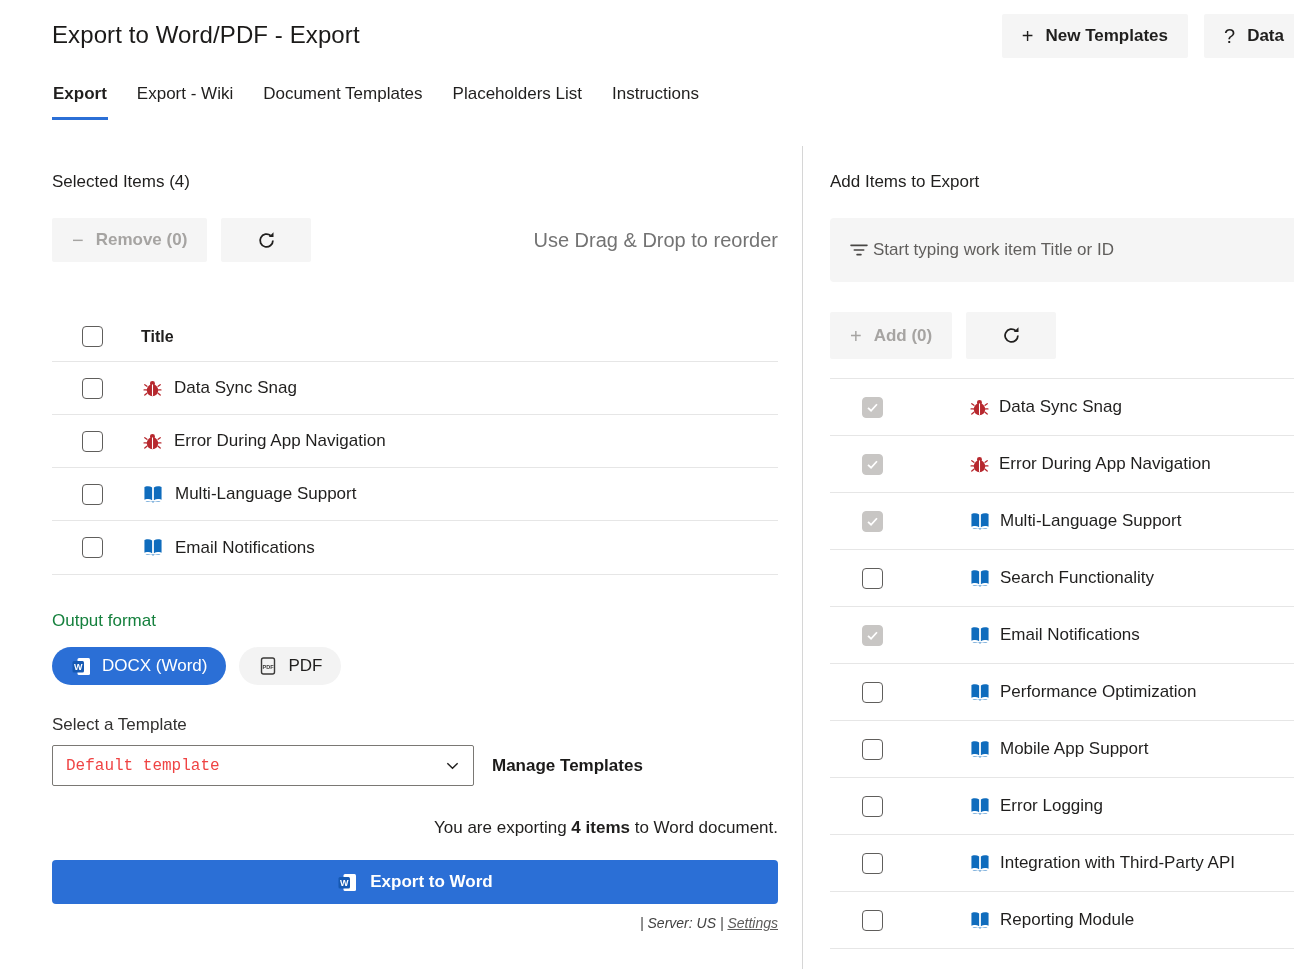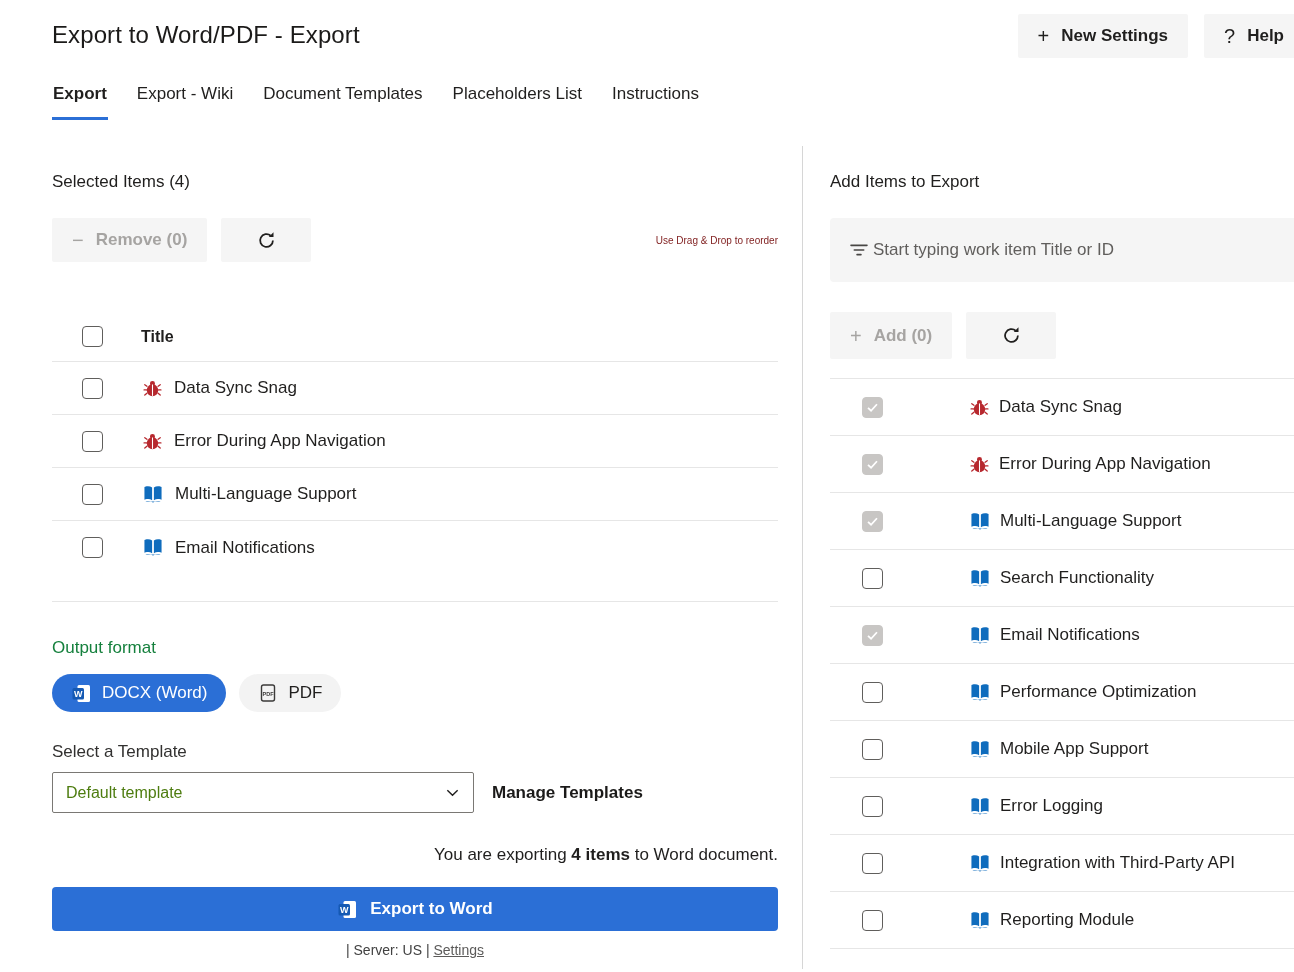--- a/index.html
+++ b/index.html
@@ -32,61 +32,61 @@
   .content { display:flex; margin-top:26px; height:823px; overflow:hidden; }
   .left-pane  { width:778px; padding:26px 24px 0 28px; }
   .v-divider  { width:1px; background:#d6d6d6; }
   .right-pane { width:488px; padding-top:26px; margin-left:27px; }
 
   .pane-heading { font-size:17px; font-weight:400; color:#201f1e; }
 
   
   .toolbar { display:flex; align-items:center; margin-top:26px; }
   .toolbar .btn + .btn { margin-left:14px; }
-  .reorder-hint { margin-left:auto; font-size:10px; color:#7f1d1d; }
+  .reorder-hint { margin-left:auto; font-size:20px; color:#737373; }
 
   
   .checkbox { width:21px; height:21px; border:1px solid #605e5c; border-radius:4px; background:#fff;
               display:inline-flex; align-items:center; justify-content:center; flex:none; cursor:pointer; }
   .checkbox svg { display:none; }
   .checkbox.checked { background:#c8c6c4; border-color:#c8c6c4; cursor:default; }
   .checkbox.checked svg { display:block; }
 
   
-  .l-table { margin-top:50px; border-bottom:1px solid #e6e6e6; padding-bottom:27px; }
+  .l-table { margin-top:50px; border-bottom:1px solid #e6e6e6; }
   .l-header { display:flex; align-items:center; height:50px; padding-left:30px; border-bottom:1px solid #e6e6e6; }
   .l-header-title { margin-left:38px; font-size:16px; font-weight:600; color:#201f1e; }
   .l-row { display:flex; align-items:center; height:53px; padding-left:30px; border-bottom:1px solid #e6e6e6; }
   .l-row:last-child { border-bottom:none; }
   .witype { display:inline-flex; align-items:center; flex:none; }
   .l-row .witype { margin-left:40px; }
   .row-title { margin-left:12px; font-size:17px; color:#201f1e; white-space:nowrap; }
 
   
   .output-label { margin-top:36px; font-size:17px; color:#15803d; }
   .format-row { margin-top:16px; display:flex; align-items:center; }
   .pill { height:38px; border-radius:19px; border:none; display:inline-flex; align-items:center; gap:10px;
           padding:0 19px; font-family:inherit; font-size:17px; background:#f3f3f3; color:#201f1e; cursor:pointer; }
   .pill.active { background:#2b6fd6; color:#fff; }
   .pill + .pill { margin-left:13px; }
 
   
   .template-label { margin-top:30px; font-size:17px; color:#323130; }
   .template-row { margin-top:10px; display:flex; align-items:center; }
   .dropdown { width:422px; height:41px; border:1px solid #7a7874; border-radius:2px; background:#fff;
-              display:flex; align-items:center; padding:0 13px; font-size:16px; color:#4d7c0f; cursor:pointer; }
+              display:flex; align-items:center; padding:0 13px; font-size:16px; color:#ef4444; cursor:pointer;font-family:Liberation Mono, monospace; }
   .dropdown .chev { margin-left:auto; display:inline-flex; }
   .manage { margin-left:18px; font-size:17px; font-weight:700; color:#1b1a19; text-decoration:none; cursor:pointer; }
 
   
   .summary { margin-top:32px; width:726px; text-align:right; font-size:17px; color:#201f1e; }
   .primary-btn { margin-top:22px; width:726px; height:44px; background:#2b6fd6; border:none; border-radius:4px;
                  color:#fff; font-family:inherit; font-size:17px; font-weight:700;
                  display:flex; align-items:center; justify-content:center; gap:12px; cursor:pointer; }
-  .server-footer { margin-top:11px; width:726px; text-align:center; font-size:14px; color:#424242; }
+  .server-footer { margin-top:11px; width:726px; text-align:right; font-size:14px; color:#424242;font-style:italic; }
   .server-footer a { color:#5c5b5a; text-decoration:underline; cursor:pointer; }
 
   
   .searchbox { margin-top:26px; width:100%; height:64px; background:#f5f5f5; border-radius:4px;
                display:flex; align-items:center; padding:0 18px; gap:3px; }
   .searchbox input { flex:1; border:none; background:transparent; outline:none; font-family:inherit;
                      font-size:17px; color:#201f1e; }
   .searchbox input::placeholder { color:#605e5c; }
   .r-toolbar { margin-top:30px; display:flex; align-items:center; }
   .r-toolbar .btn { height:47px; }
@@ -99,25 +99,25 @@
 </head>
 <body>
 
 <div class="page">
 
   <header class="topbar">
     <h1 class="page-title">Export to Word/PDF - Export</h1>
     <div class="top-actions">
       <button class="btn">
         <span class="glyph">+</span>
-        <span>New Settings</span>
+        <span>New Templates</span>
       </button>
       <button class="btn">
         <span class="glyph">?</span>
-        <span>Help</span>
+        <span>Data</span>
       </button>
     </div>
   </header>
 
   <nav class="tabs">
 
       <button class="tab active">Export</button>
 
       <button class="tab">Export - Wiki</button>
 

